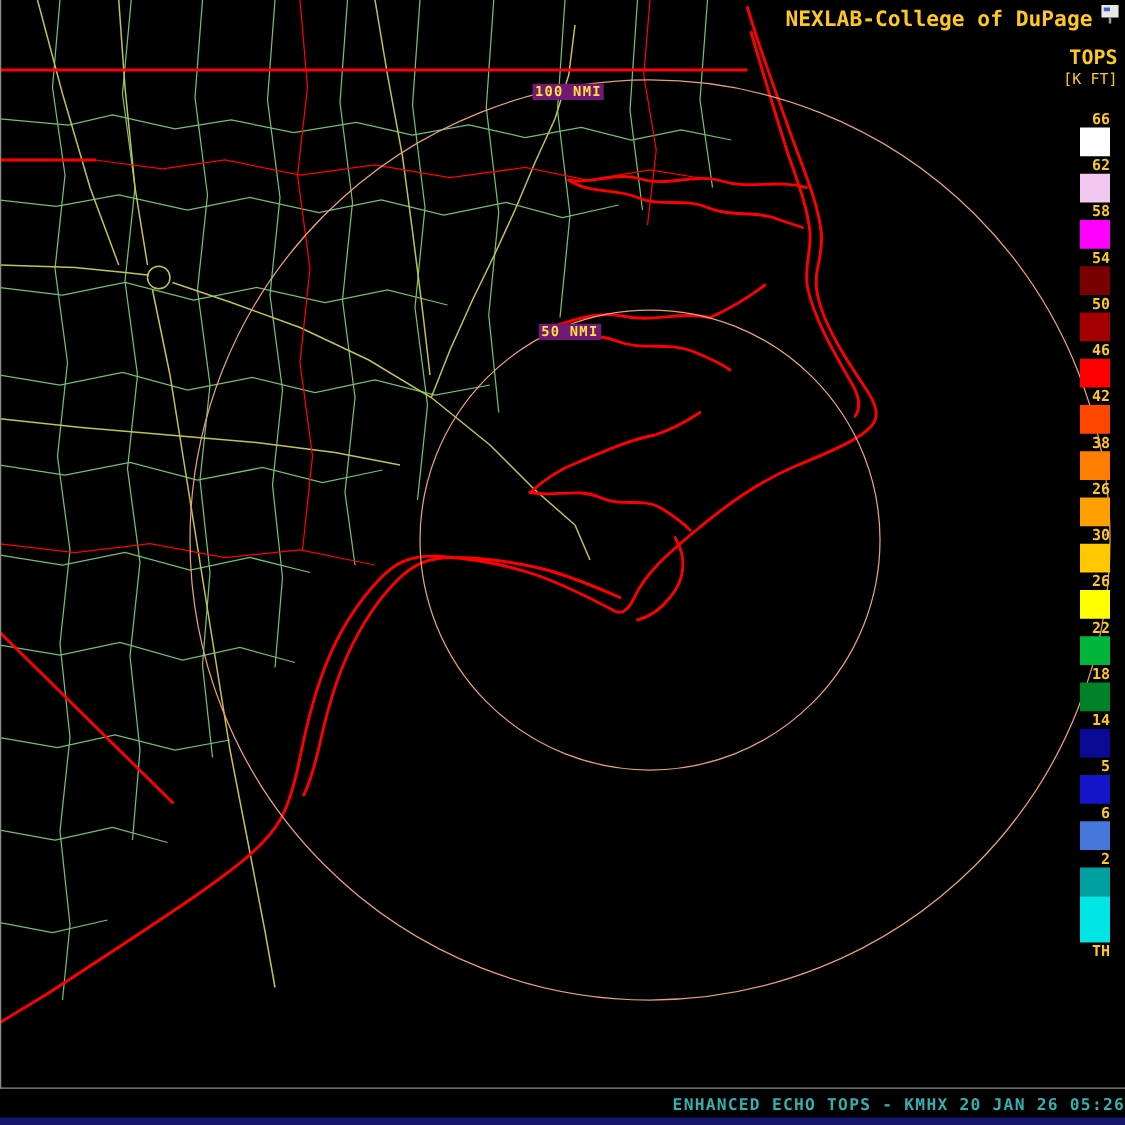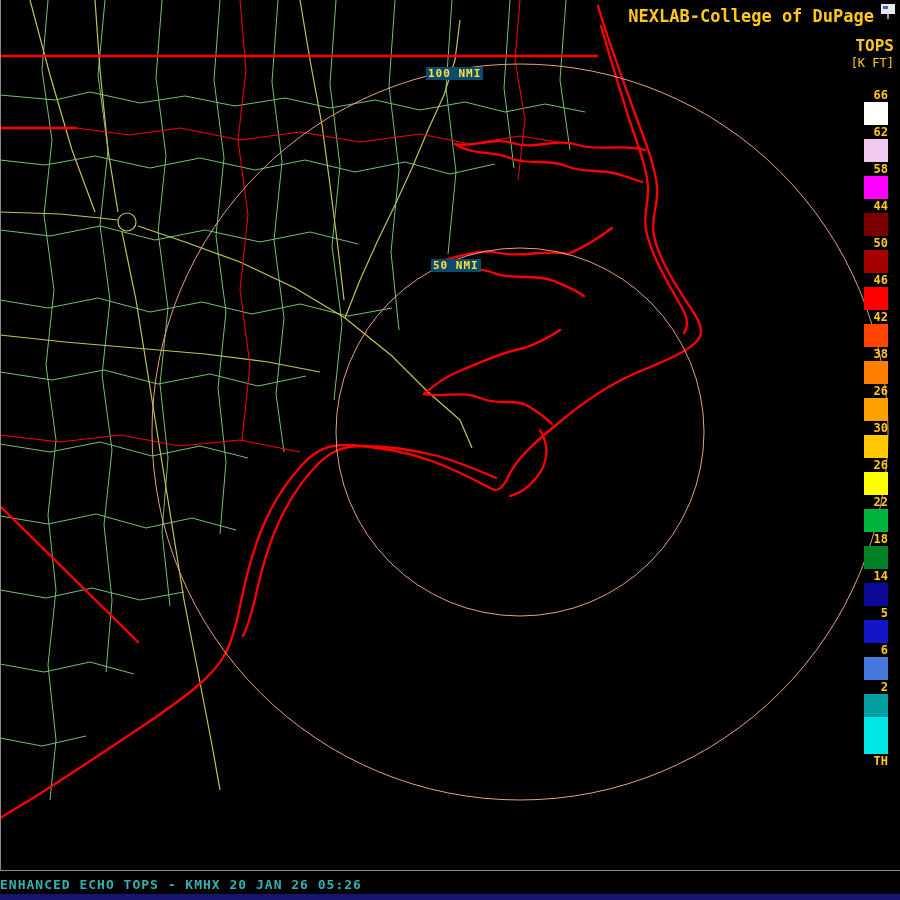--- a/index.html
+++ b/index.html
@@ -20,40 +20,40 @@
     font-family:"DejaVu Sans Mono","Liberation Mono",monospace;
   }
   #map-canvas{position:absolute;left:0;top:0;width:900px;height:900px;}
   .g-county{stroke:var(--county-line);fill:none;stroke-width:1;opacity:.9;}
   .g-road{stroke:var(--road);fill:none;stroke-width:1.2;}
   .g-red{stroke:var(--border-coast);fill:none;stroke-width:1;}
   .g-red-thick{stroke:var(--border-coast);fill:none;stroke-width:2.3;stroke-linejoin:round;stroke-linecap:round;}
   .g-ring{stroke:var(--range-ring);fill:none;stroke-width:1;}
   .ring-label{
     position:absolute;color:var(--ring-label);font-size:11px;font-weight:bold;
-    background:#0c4a6e;padding:0 2px;letter-spacing:1px;white-space:nowrap;
+    background:#701a75;padding:0 2px;letter-spacing:1px;white-space:nowrap;
   }
   #header-title{
     position:absolute;top:6px;right:26px;color:var(--label-yellow);
     font-size:17px;font-weight:bold;white-space:nowrap;
   }
   #cod-logo{position:absolute;top:4px;right:5px;width:14px;height:15px;}
   #legend-title{position:absolute;top:36px;right:6px;color:var(--label-yellow);font-size:16px;font-weight:bold;}
   #legend-units{position:absolute;top:56px;right:6px;color:var(--label-yellow);font-size:12px;font-weight:normal;}
   #legend-bands{position:absolute;top:88px;right:5px;display:flex;flex-direction:column;}
   .legend-row{display:flex;align-items:center;height:37px;flex-direction:column;}
   .legend-label{
     width:32px;text-align:right;margin-right:7px;color:var(--label-yellow);
     font-size:12px;font-weight:bold;
   }
   .legend-swatch{width:24px;height:37px;display:block;}
   #frame-left{position:absolute;left:0;top:0;width:1px;height:871px;background:var(--frame-line);}
   #frame-bottom{position:absolute;left:0;top:870px;width:900px;height:1px;background:var(--frame-line);}
   #footer-caption{
-    position:absolute;left:0;right:0;top:877px;text-align:left;
+    position:absolute;left:0;right:0;top:877px;text-align:right;
     color:var(--footer-text);font-size:13px;font-weight:bold;letter-spacing:1px;
   }
   #footer-bar{position:absolute;left:0;bottom:0;width:900px;height:6px;background:var(--footer-bar);}
 </style>
 </head>
 <body>
 
 <svg id="map-canvas" viewBox="0 0 900 900" xmlns="http://www.w3.org/2000/svg">
 
   <g class="g-county">
@@ -141,21 +141,21 @@
     </div>
     <div class="legend-row">
       <span class="legend-label">62</span>
       <span class="legend-swatch" style="background: rgb(240, 200, 240);"></span>
     </div>
     <div class="legend-row">
       <span class="legend-label">58</span>
       <span class="legend-swatch" style="background: rgb(255, 0, 255);"></span>
     </div>
     <div class="legend-row">
-      <span class="legend-label">44</span>
+      <span class="legend-label">54</span>
       <span class="legend-swatch" style="background: rgb(120, 0, 0);"></span>
     </div>
     <div class="legend-row">
       <span class="legend-label">50</span>
       <span class="legend-swatch" style="background: rgb(165, 0, 0);"></span>
     </div>
     <div class="legend-row">
       <span class="legend-label">46</span>
       <span class="legend-swatch" style="background: rgb(255, 0, 0);"></span>
     </div>

